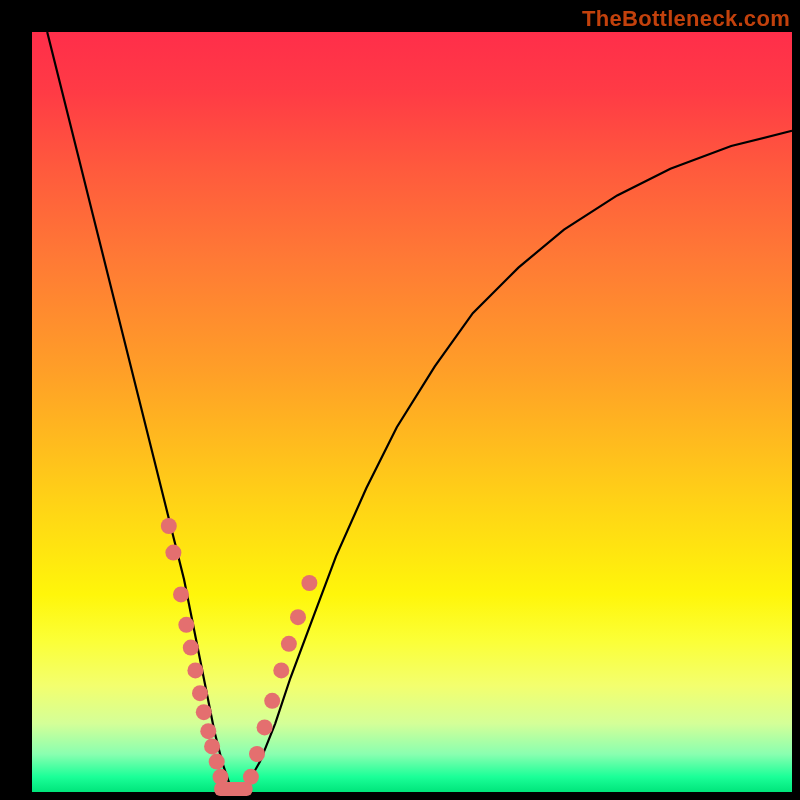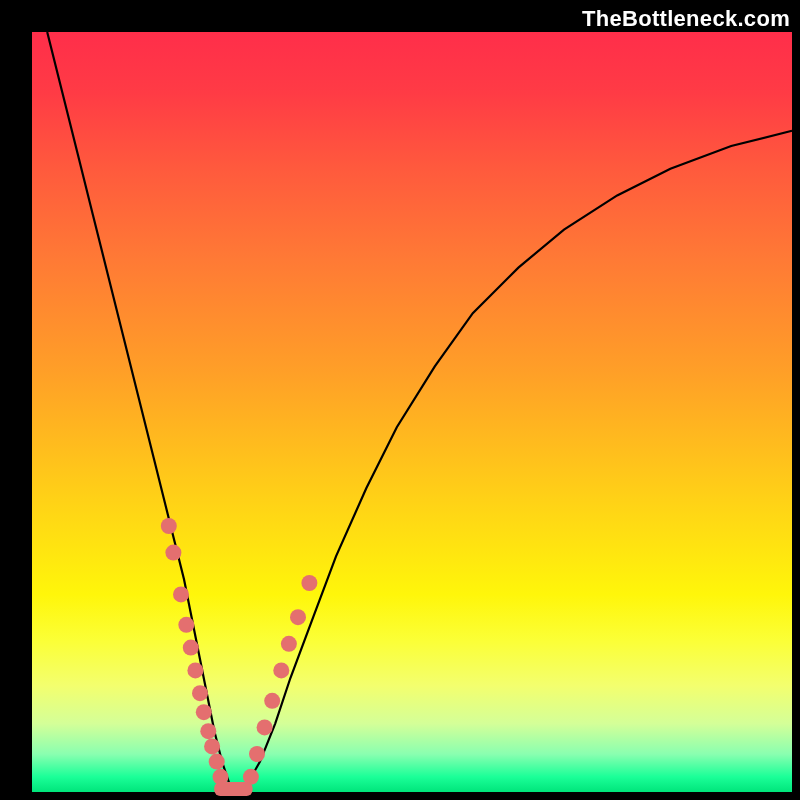--- a/index.html
+++ b/index.html
@@ -39,21 +39,21 @@
       #d4ff98 91%,
       #8affb0 95%,
       #1bff98 98%,
       #00e57b 100%
     );
   }
   .watermark {
     position: absolute;
     top: 6px;
     right: 10px;
-    color: #ffffff;
+    color: #c2410c;
     font-size: 22px;
     font-weight: 600;
     letter-spacing: 0.3px;
     user-select: none;
   }
   svg.curve {
     position: absolute;
     left: 0;
     top: 0;
     width: 760px;

